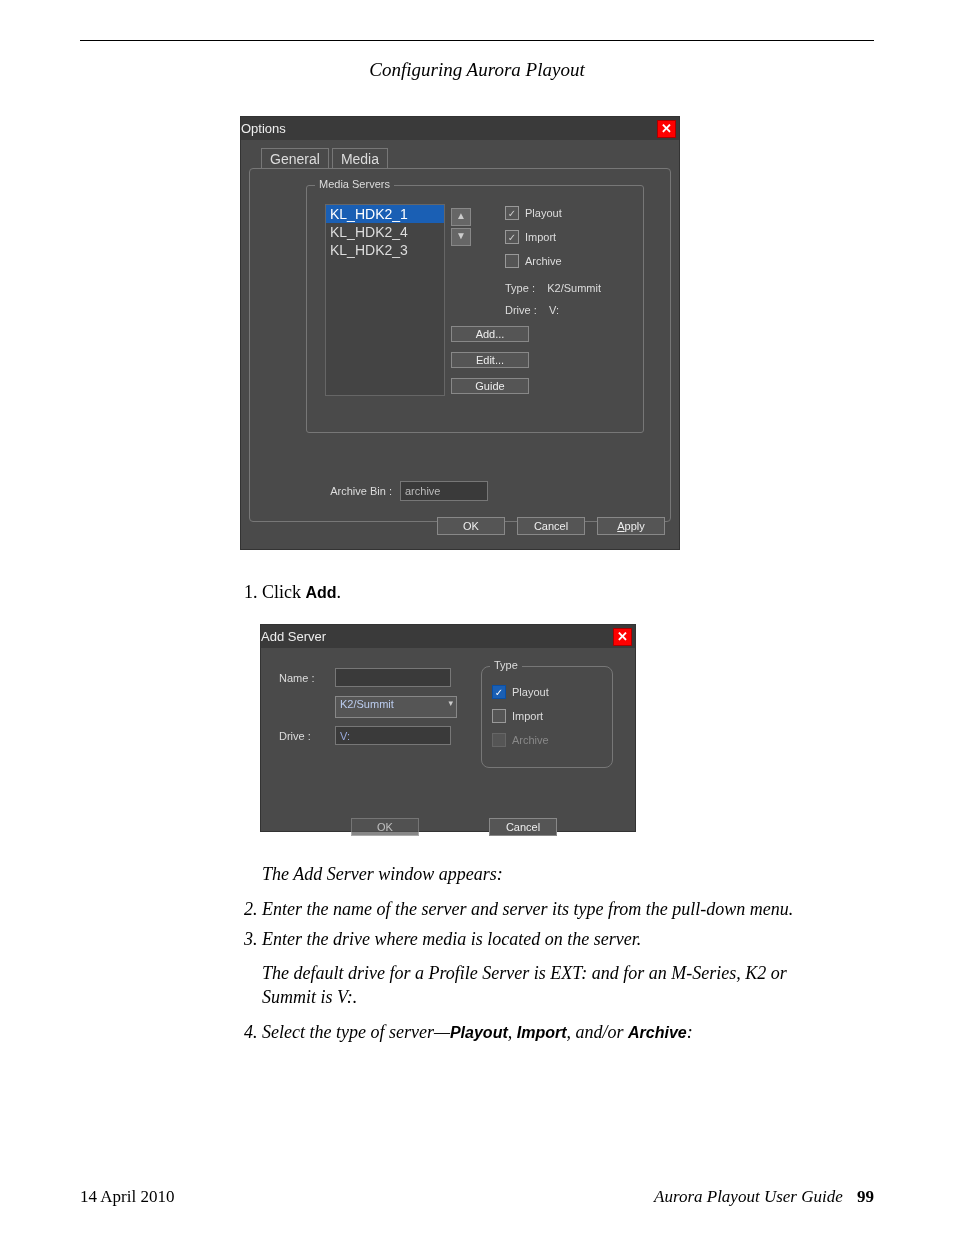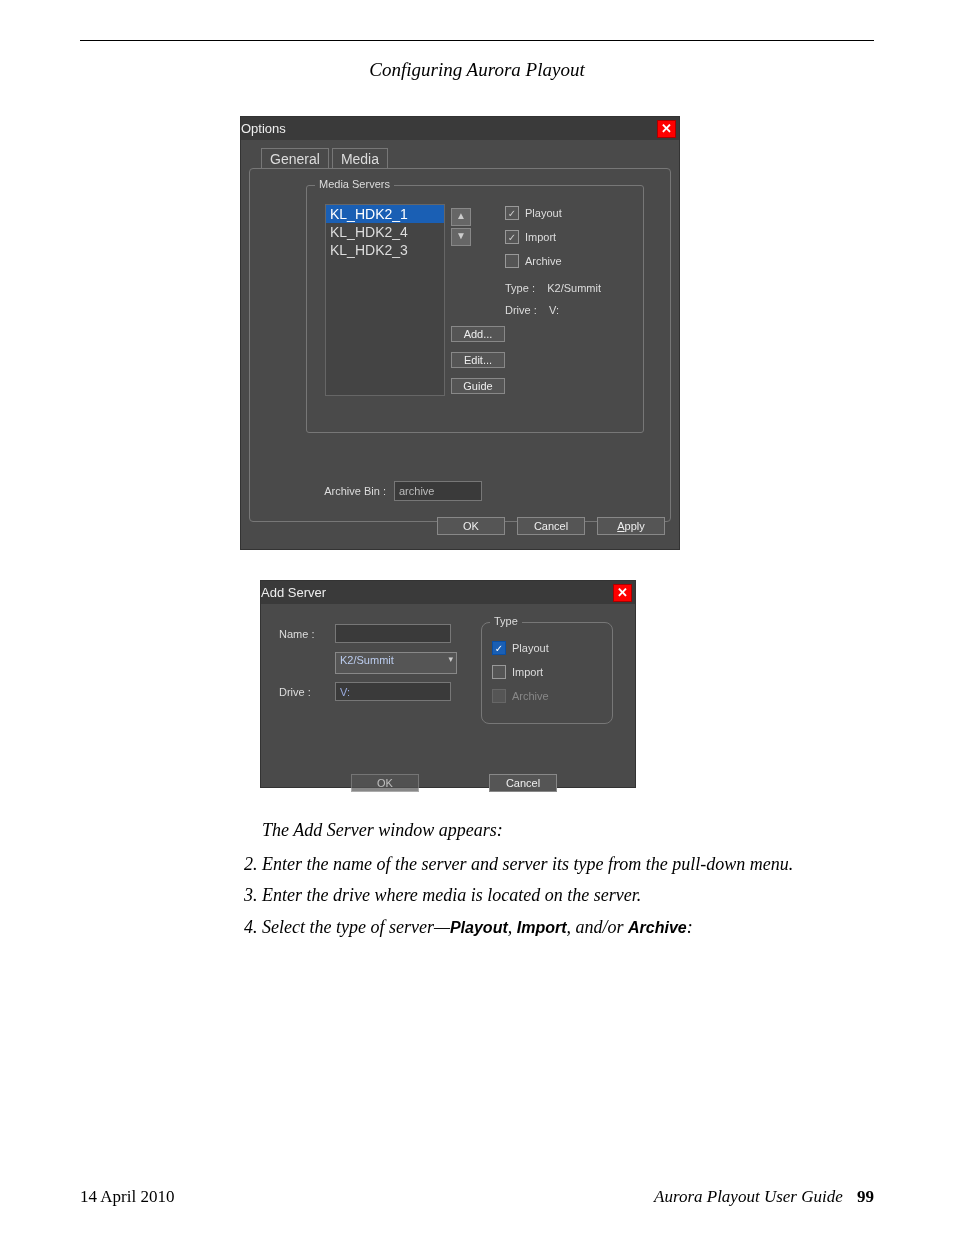--- a/index.html
+++ b/index.html
@@ -164,21 +164,21 @@
   .btn {
     background: #555;
     border: 1px solid #888;
     color: #eee;
     font-size: 11px;
     padding: 2px 10px;
     min-width: 46px;
     text-align: center;
     cursor: pointer;
   }
-  .btn-sm { min-width: 36px; padding: 1px 8px; }
+  .btn-sm { min-width: 36px; padding: 1px 20px; }
   .mediabtns {
     position: absolute;
     left: 144px;
   }
   .type-row, .drive-row {
     position: absolute;
     left: 198px;
     color: #ddd;
   }
   .archive-row {
@@ -359,33 +359,40 @@
             <span>V:</span>
           </div>
 
           <div class="mediabtns" style="top:140px;">
             <div class="btn btn-sm" style="margin-bottom:10px;">Add...</div>
             <div class="btn btn-sm" style="margin-bottom:10px;">Edit...</div>
             <div class="btn btn-sm">Guide</div>
           </div>
         </div>
 
-        <div class="archive-row" style="left:56px;bottom:20px;">
+        <div class="archive-row" style="left:62px;bottom:20px;">
           <span class="frm-lbl" style="width:80px;text-align:right;">Archive Bin :</span>
           <input class="txtbox" value="archive" style="">
         </div>
       </div>
     </div>
     <div class="dlg-buttons">
       <div class="btn">OK</div>
       <div class="btn">Cancel</div>
       <div class="btn"><span style="text-decoration:underline;">A</span><span>pply</span></div>
     </div>
   </div>
 
+  <div class="doc-text">
+    <ol start="1">
+      <li>
+        <span>Click </span><span class="bold">Add</span><span>.</span>
+      </li>
+    </ol>
+  </div>
 
   <div class="dlg dlg-addserver screenshot" style="margin-top:20px;">
     <div class="dlg-title">
       <span>Add Server</span>
       <div class="dlg-close">✕</div>
     </div>
     <div class="addbody">
       <div style="position:absolute;left:18px;top:20px;display:flex;align-items:center;gap:12px;">
         <span class="frm-lbl" style="width:44px;">Name :</span>
         <input class="frm-input" value="" style="">
@@ -422,20 +429,21 @@
       </div>
     </div>
   </div>
 
   <div class="doc-text" style="margin-top:26px;font-style:italic;">
     <div class="sub">The Add Server window appears:</div>
     <ol start="2">
       <li>Enter the name of the server and server its type from the pull-down menu.</li>
       <li>Enter the drive where media is located on the server.</li>
     </ol>
+    <div class="sub">The default drive for a Profile Server is EXT: and for an M-Series, K2 or Summit is V:.</div>
     <ol start="4">
       <li>
         <span>Select the type of server—</span><span class="bold">Playout</span><span>, </span><span class="bold">Import</span><span>, and/or </span><span class="bold">Archive</span><span>:</span>
       </li>
     </ol>
   </div>
 
   <div class="footer">
     <div class="left">14  April  2010</div>
     <div class="right">

